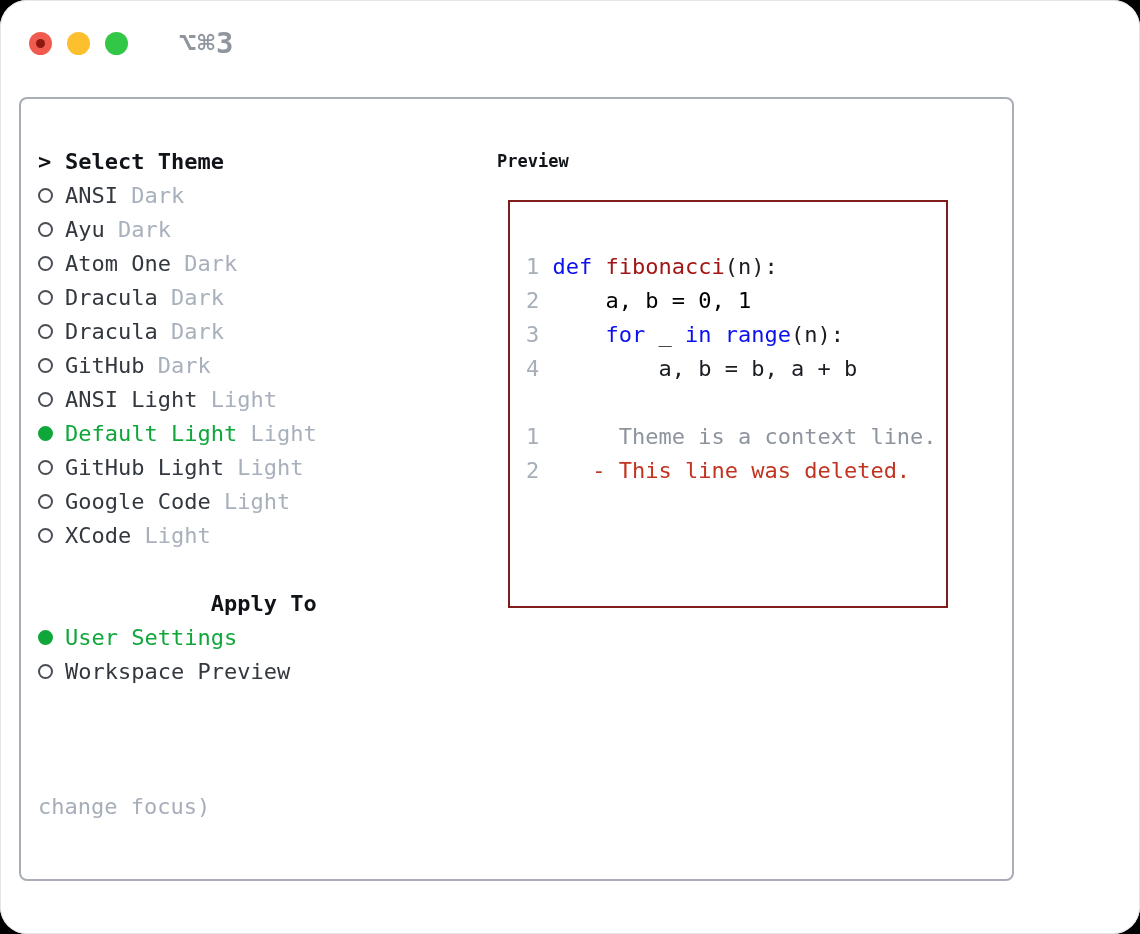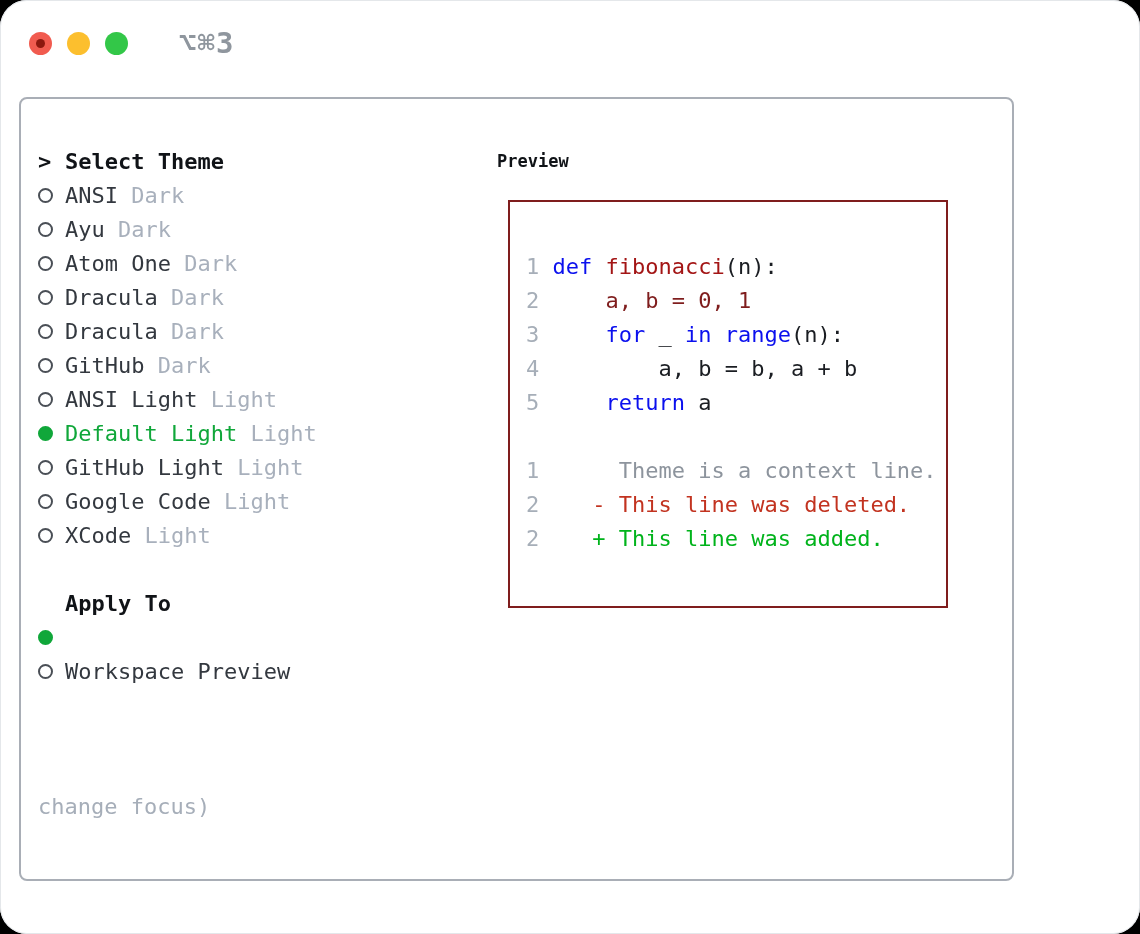--- a/index.html
+++ b/index.html
@@ -58,21 +58,21 @@
   .row.header .marker { color:#101317; }
   .circle {
     width:15px; height:15px; border-radius:50%;
     border:2px solid #4a4f56; box-sizing:border-box;
   }
   .circle.filled { background:var(--green,#10a73a); border-color:var(--green,#10a73a); }
   .label { white-space:pre;text-align:right; }
   .row.selected .name { color:var(--green,#10a73a);margin-top:20px; }
   .variant { color:var(--variant-gray,#a8b0bc); }
   .apply-section { margin-top:34px; }
-  .apply-heading { padding-left:27px; }
+  .apply-heading { padding-left:27px;justify-content:flex-end; }
   .hint {
     margin-top:34px;
     color:var(--hint-gray,#a6aeb9);
     font-size:22px; line-height:34px; white-space:pre;
   }
   
   .preview-heading {
     position:absolute; left:476px; top:45px;
     height:34px; line-height:34px;
     font-size:17px; font-weight:bold; color:#101317;
@@ -126,40 +126,38 @@
           <div class="row"><span class="marker"><span class="circle"></span></span><span class="label"><span class="name">GitHub Light</span><span class="variant"> Light</span></span></div>
           <div class="row"><span class="marker"><span class="circle"></span></span><span class="label"><span class="name">Google Code</span><span class="variant"> Light</span></span></div>
           <div class="row"><span class="marker"><span class="circle"></span></span><span class="label"><span class="name">XCode</span><span class="variant"> Light</span></span></div>
         </div>
 
       <div class="apply-section">
         <div class="row header apply-heading">
           <span>Apply To</span>
         </div>
         <div>
-            <div class="row selected"><span class="marker"><span class="circle filled"></span></span></div>
+            <div class="row selected"><span class="marker"><span class="circle filled"></span></span><span class="label"><span class="name">User Settings</span></span></div>
             <div class="row"><span class="marker"><span class="circle"></span></span><span class="label"><span class="name">Workspace Preview</span></span></div>
           </div>
       </div>
 
       <div class="hint">
         <div>change focus)</div>
       </div>
     </div>
 
     <div class="preview-heading">Preview</div>
 
     <div class="preview-box">
       <div class="code-block">
           <div class="code-line"><span class="num">1</span> <span style="color: rgb(11, 16, 238);">def </span><span style="color: rgb(163, 21, 21);">fibonacci</span><span style="color: rgb(26, 29, 34);">(n):</span></div>
-          <div class="code-line"><span class="num">2</span> <span style="color: #7f1d1d;">    a, b = 0, 1</span></div>
+          <div class="code-line"><span class="num">2</span> <span style="color: #000000;">    a, b = 0, 1</span></div>
           <div class="code-line"><span class="num">3</span> <span style="color: rgb(26, 29, 34);">    </span><span style="color: rgb(11, 16, 238);">for</span><span style="color: rgb(26, 29, 34);"> _ </span><span style="color: rgb(11, 16, 238);">in</span><span style="color: rgb(26, 29, 34);"> </span><span style="color: rgb(11, 16, 238);">range</span><span style="color: rgb(26, 29, 34);">(n):</span></div>
           <div class="code-line"><span class="num">4</span> <span style="color: rgb(26, 29, 34);">        a, b = b, a + b</span></div>
-          <div class="code-line"><span class="num">5</span> <span style="color: rgb(26, 29, 34);">    </span><span style="color: rgb(11, 16, 238);">return</span><span style="color: rgb(26, 29, 34);"> a</span></div>
           <div class="code-line"><span class="num"></span></div>
           <div class="code-line"><span class="num">1</span> <span style="color: rgb(141, 148, 157);">     Theme is a context line.</span></div>
           <div class="code-line"><span class="num">2</span> <span style="color: rgb(194, 51, 32);">   - This line was deleted.</span></div>
-          <div class="code-line"><span class="num">2</span> <span style="color: rgb(0, 179, 27);">   + This line was added.</span></div>
         </div>
     </div>
 
   </div>
 </div>
 
 </body></html>

